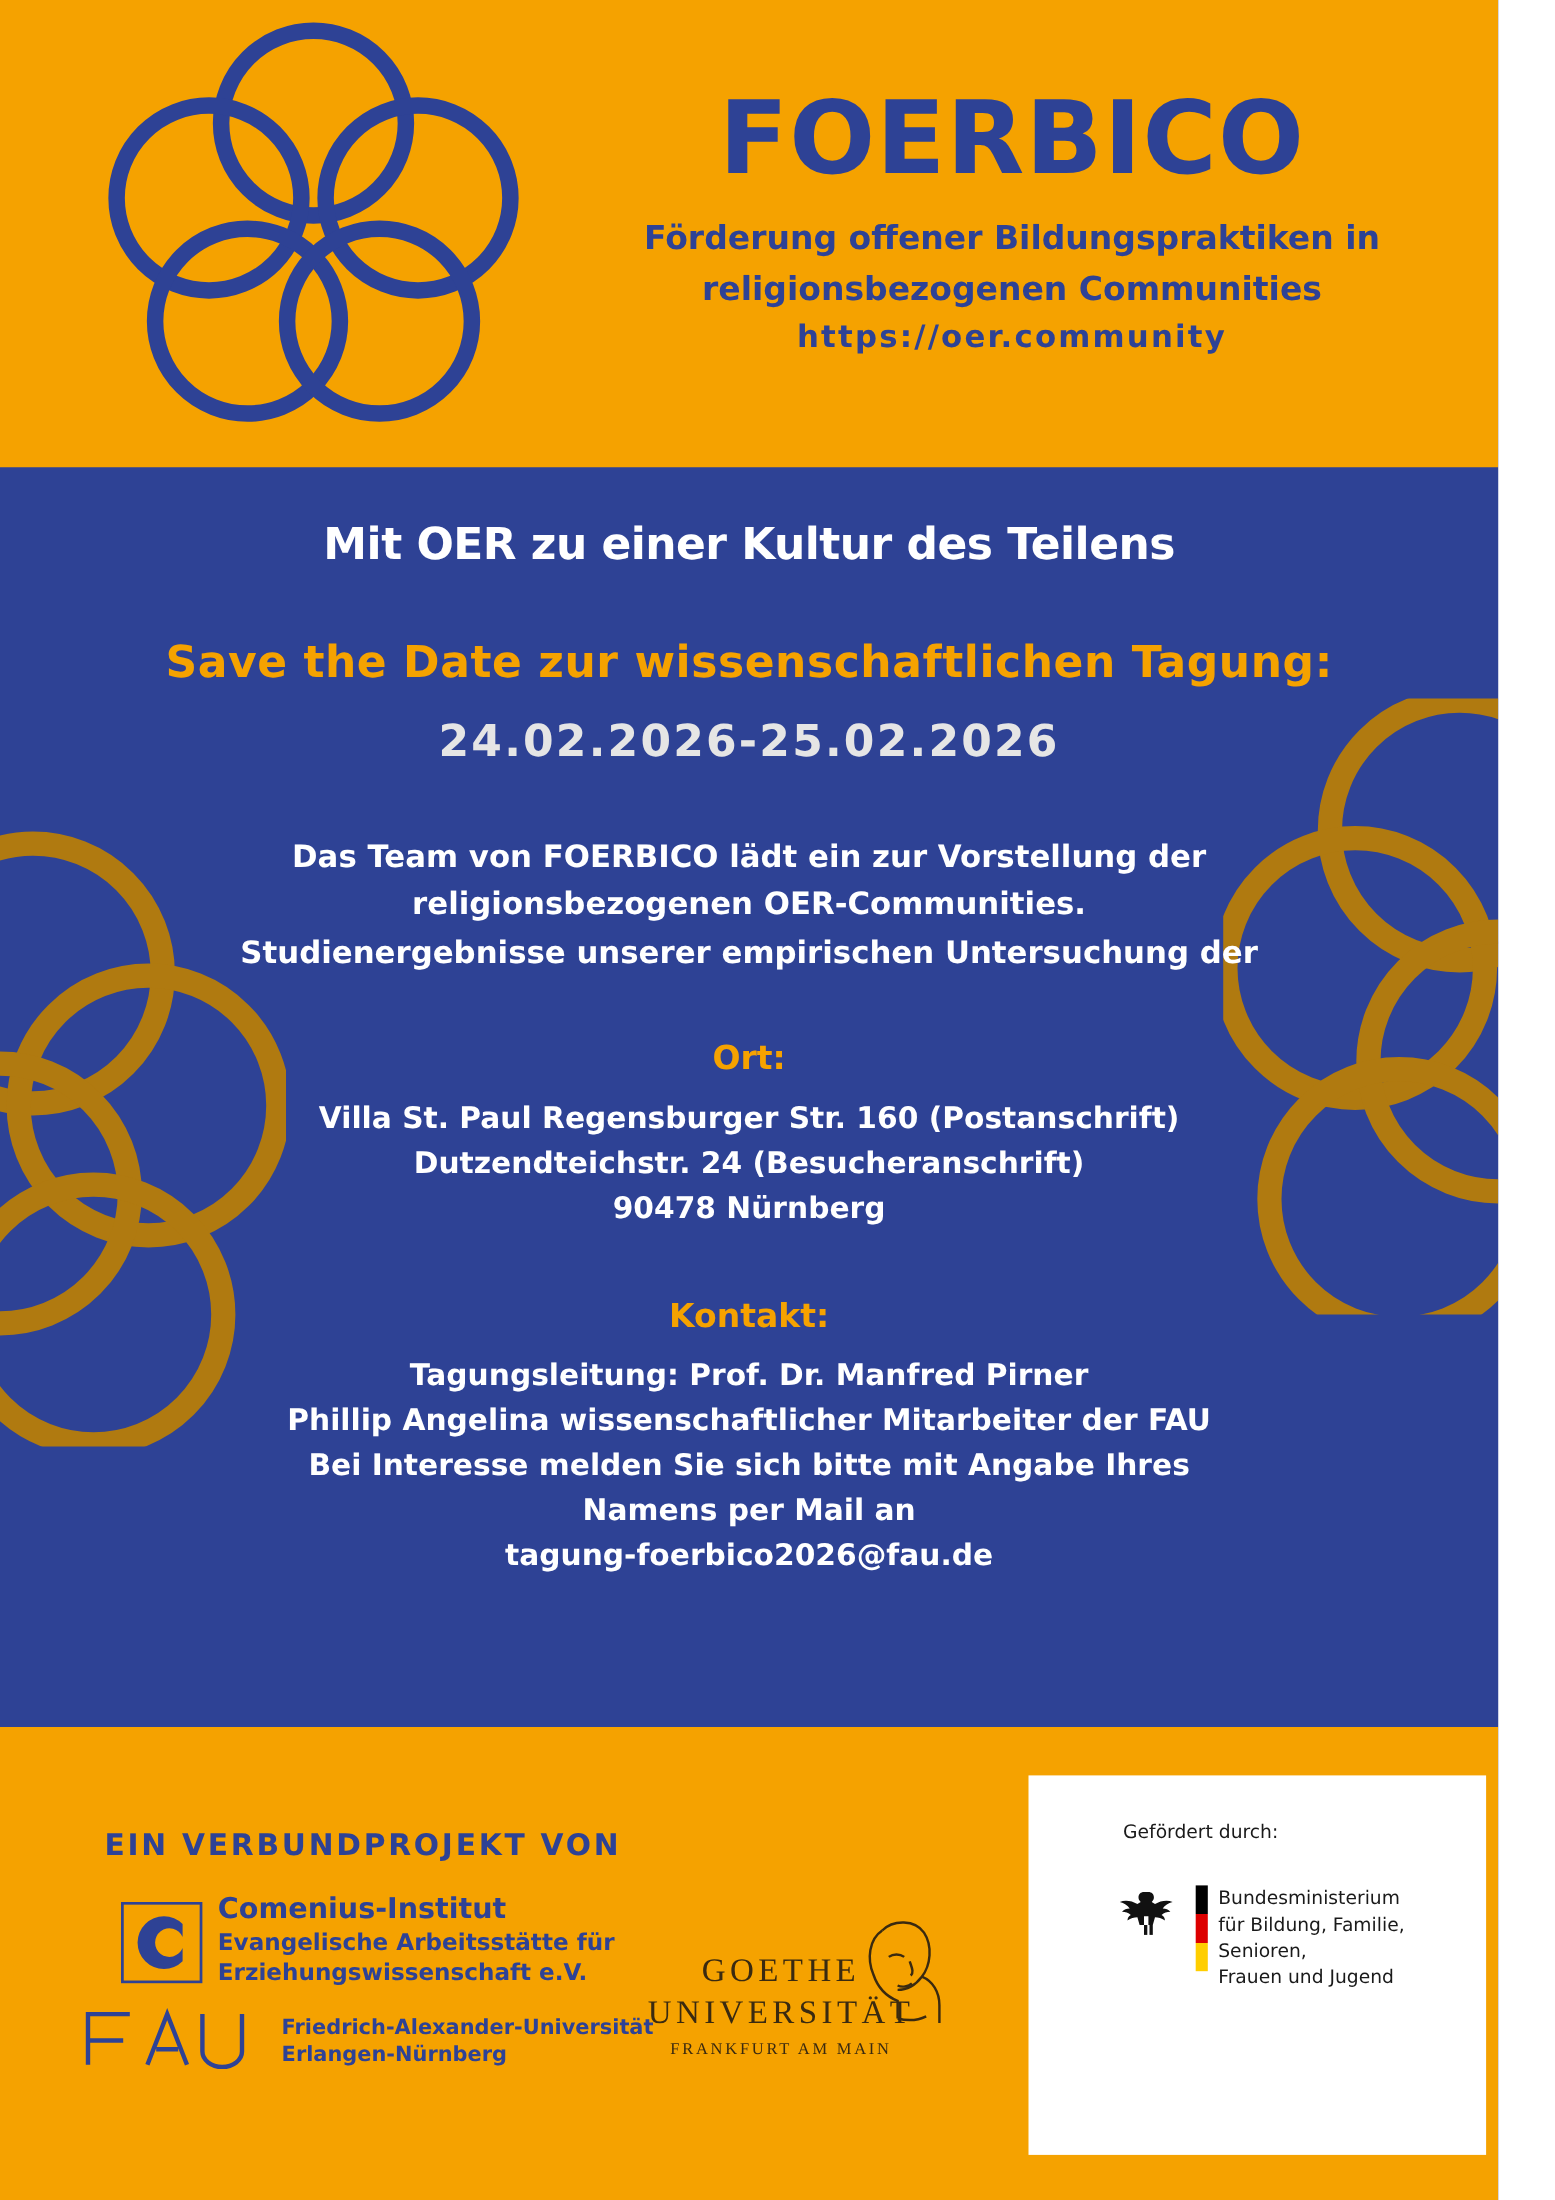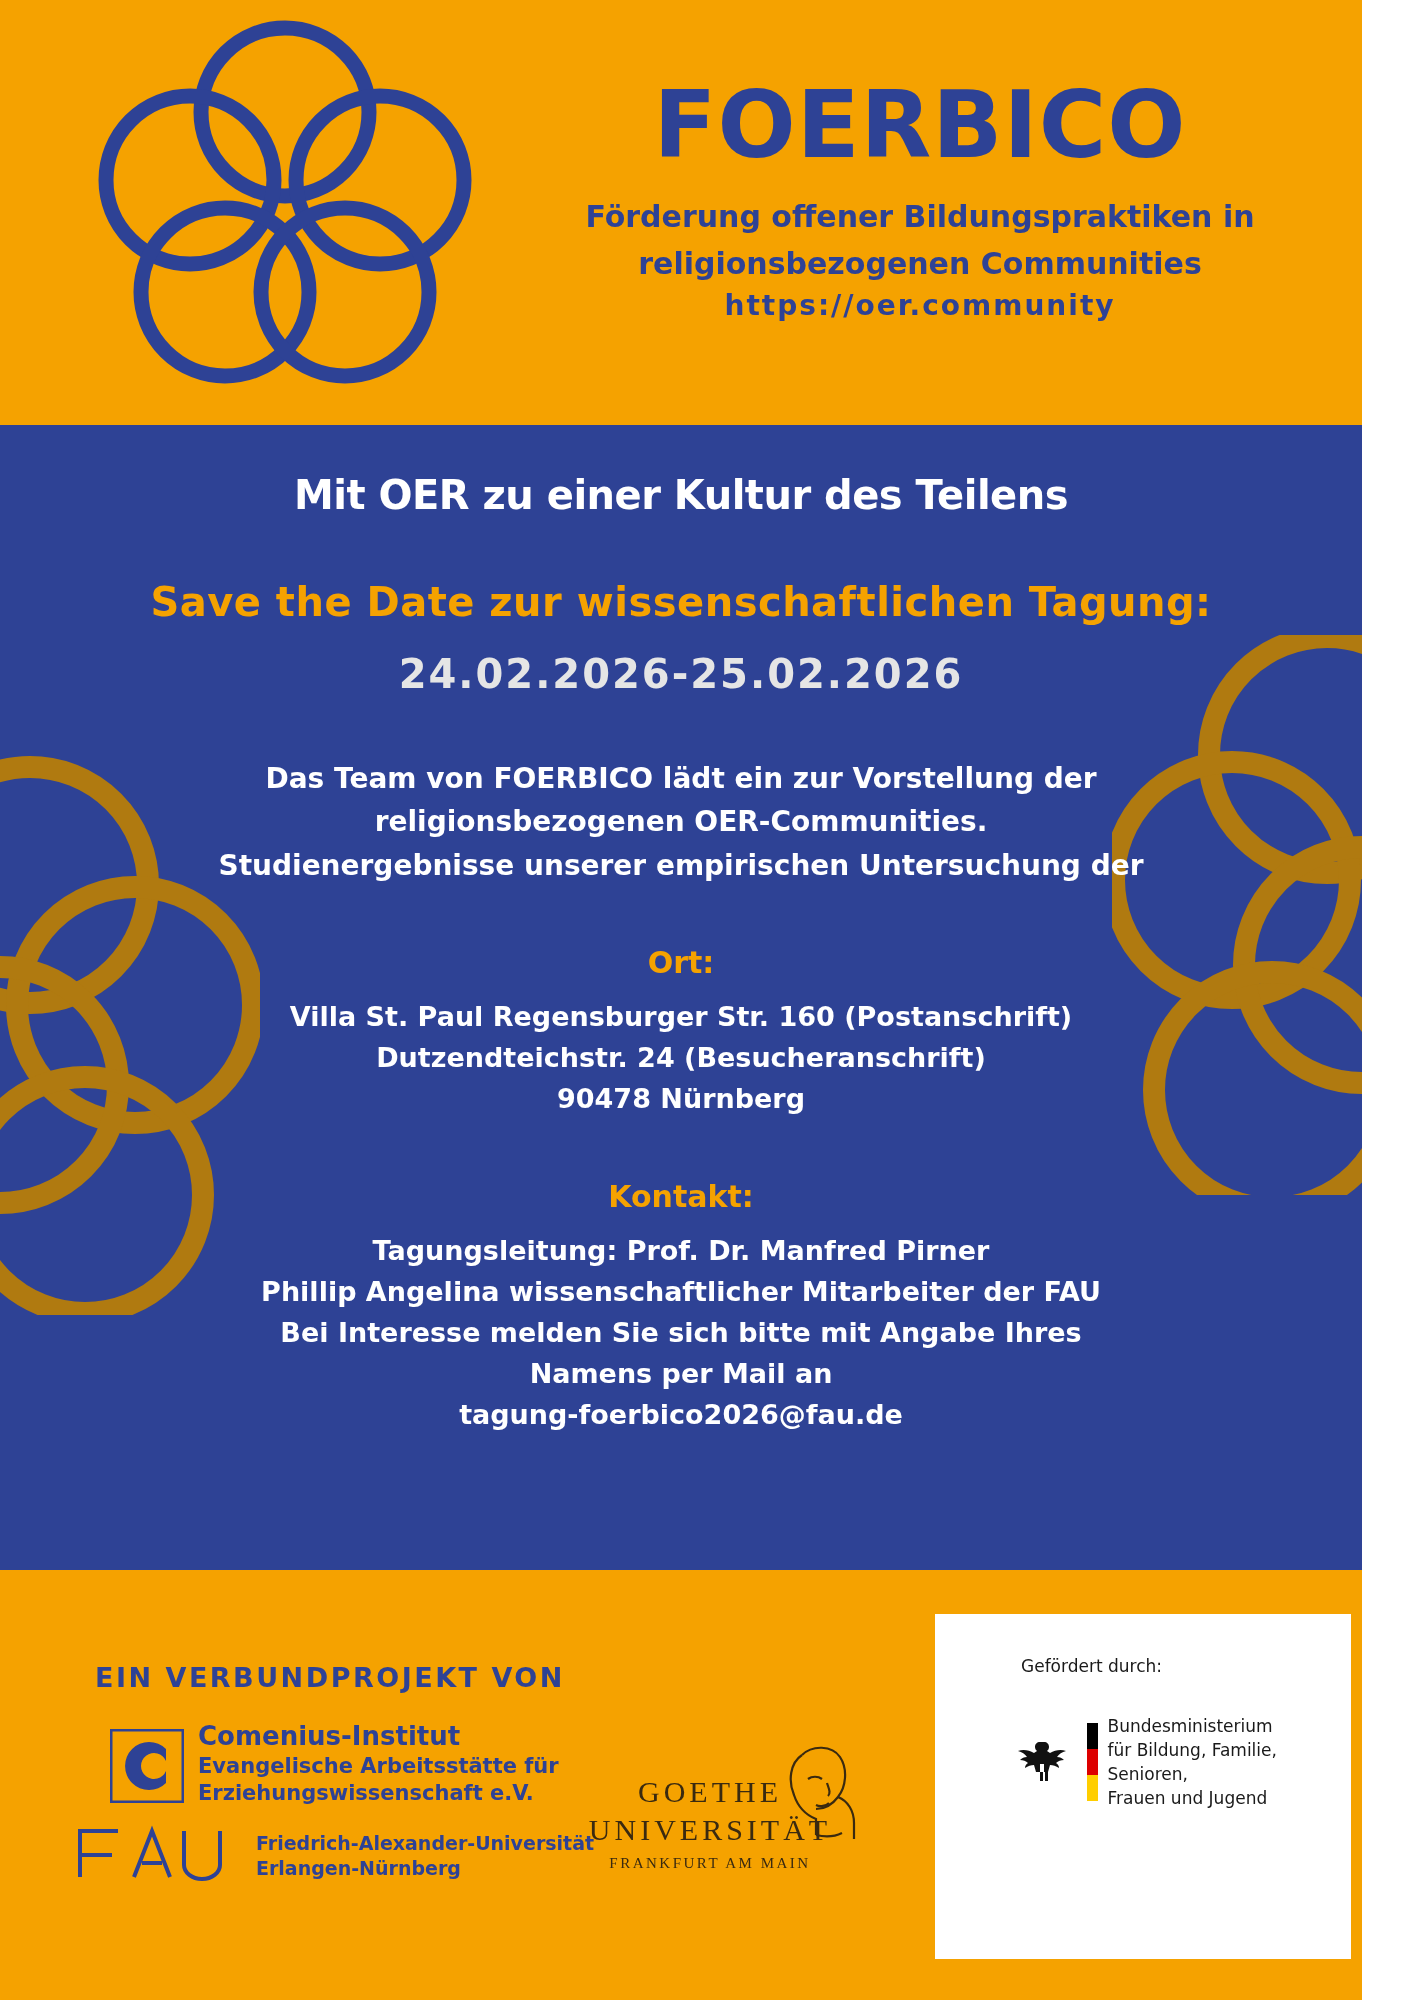--- a/index.html
+++ b/index.html
@@ -202,21 +202,21 @@
     background: #ffffff;
     padding-left: 44px;
   }
   .bmbf-label {
     color: #1a1a1a;
     font-size: 17px;
     margin: 42px 0 0 42px;
   }
   .bmbf-row {
     display: flex;
-    align-items: center;
+    align-items: flex-start;
     margin: 38px 0 0 38px;
     gap: 10px;
   }
   .bmbf-flag {
     width: 11px;
     height: 78px;
     background: linear-gradient(to bottom, #000000 0 33.3%, #dd0000 33.3% 66.6%, #ffce00 66.6% 100%);
     margin-left: 6px;
   }
   .bmbf-text {

